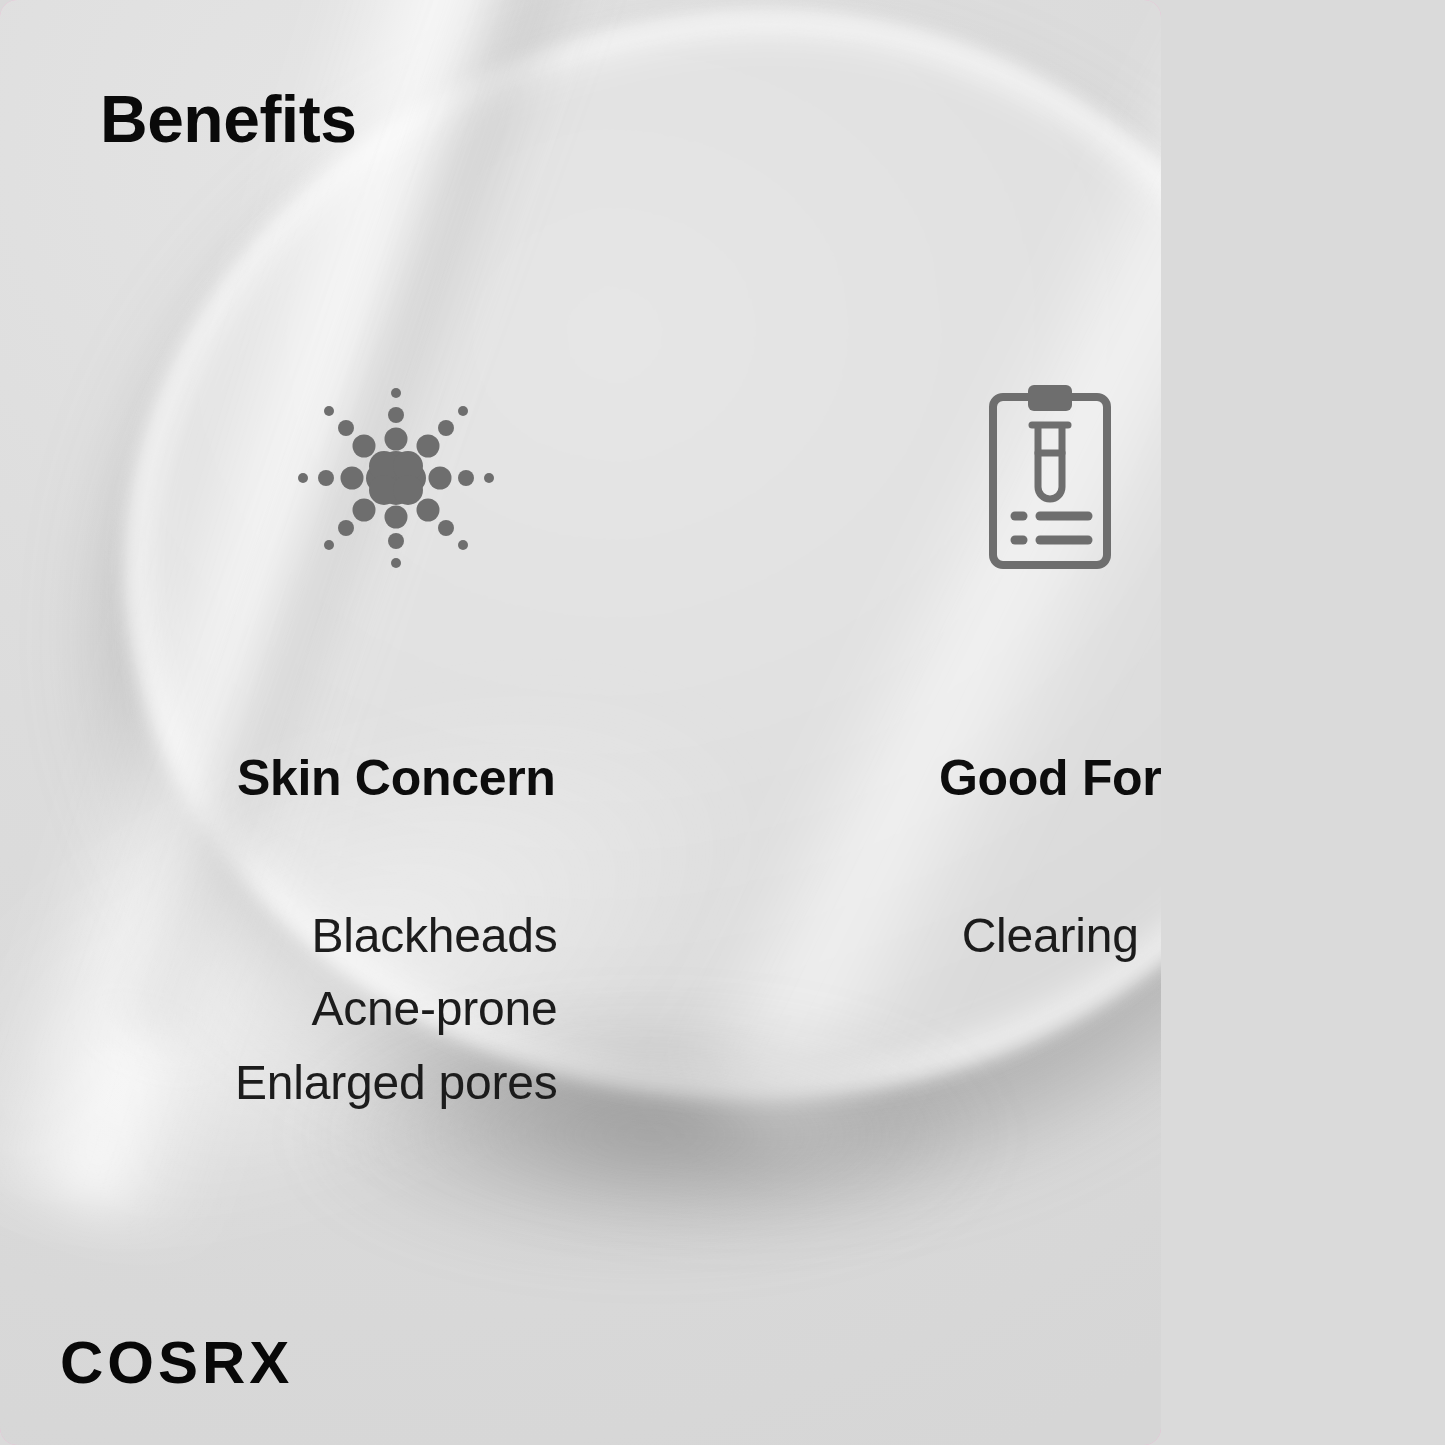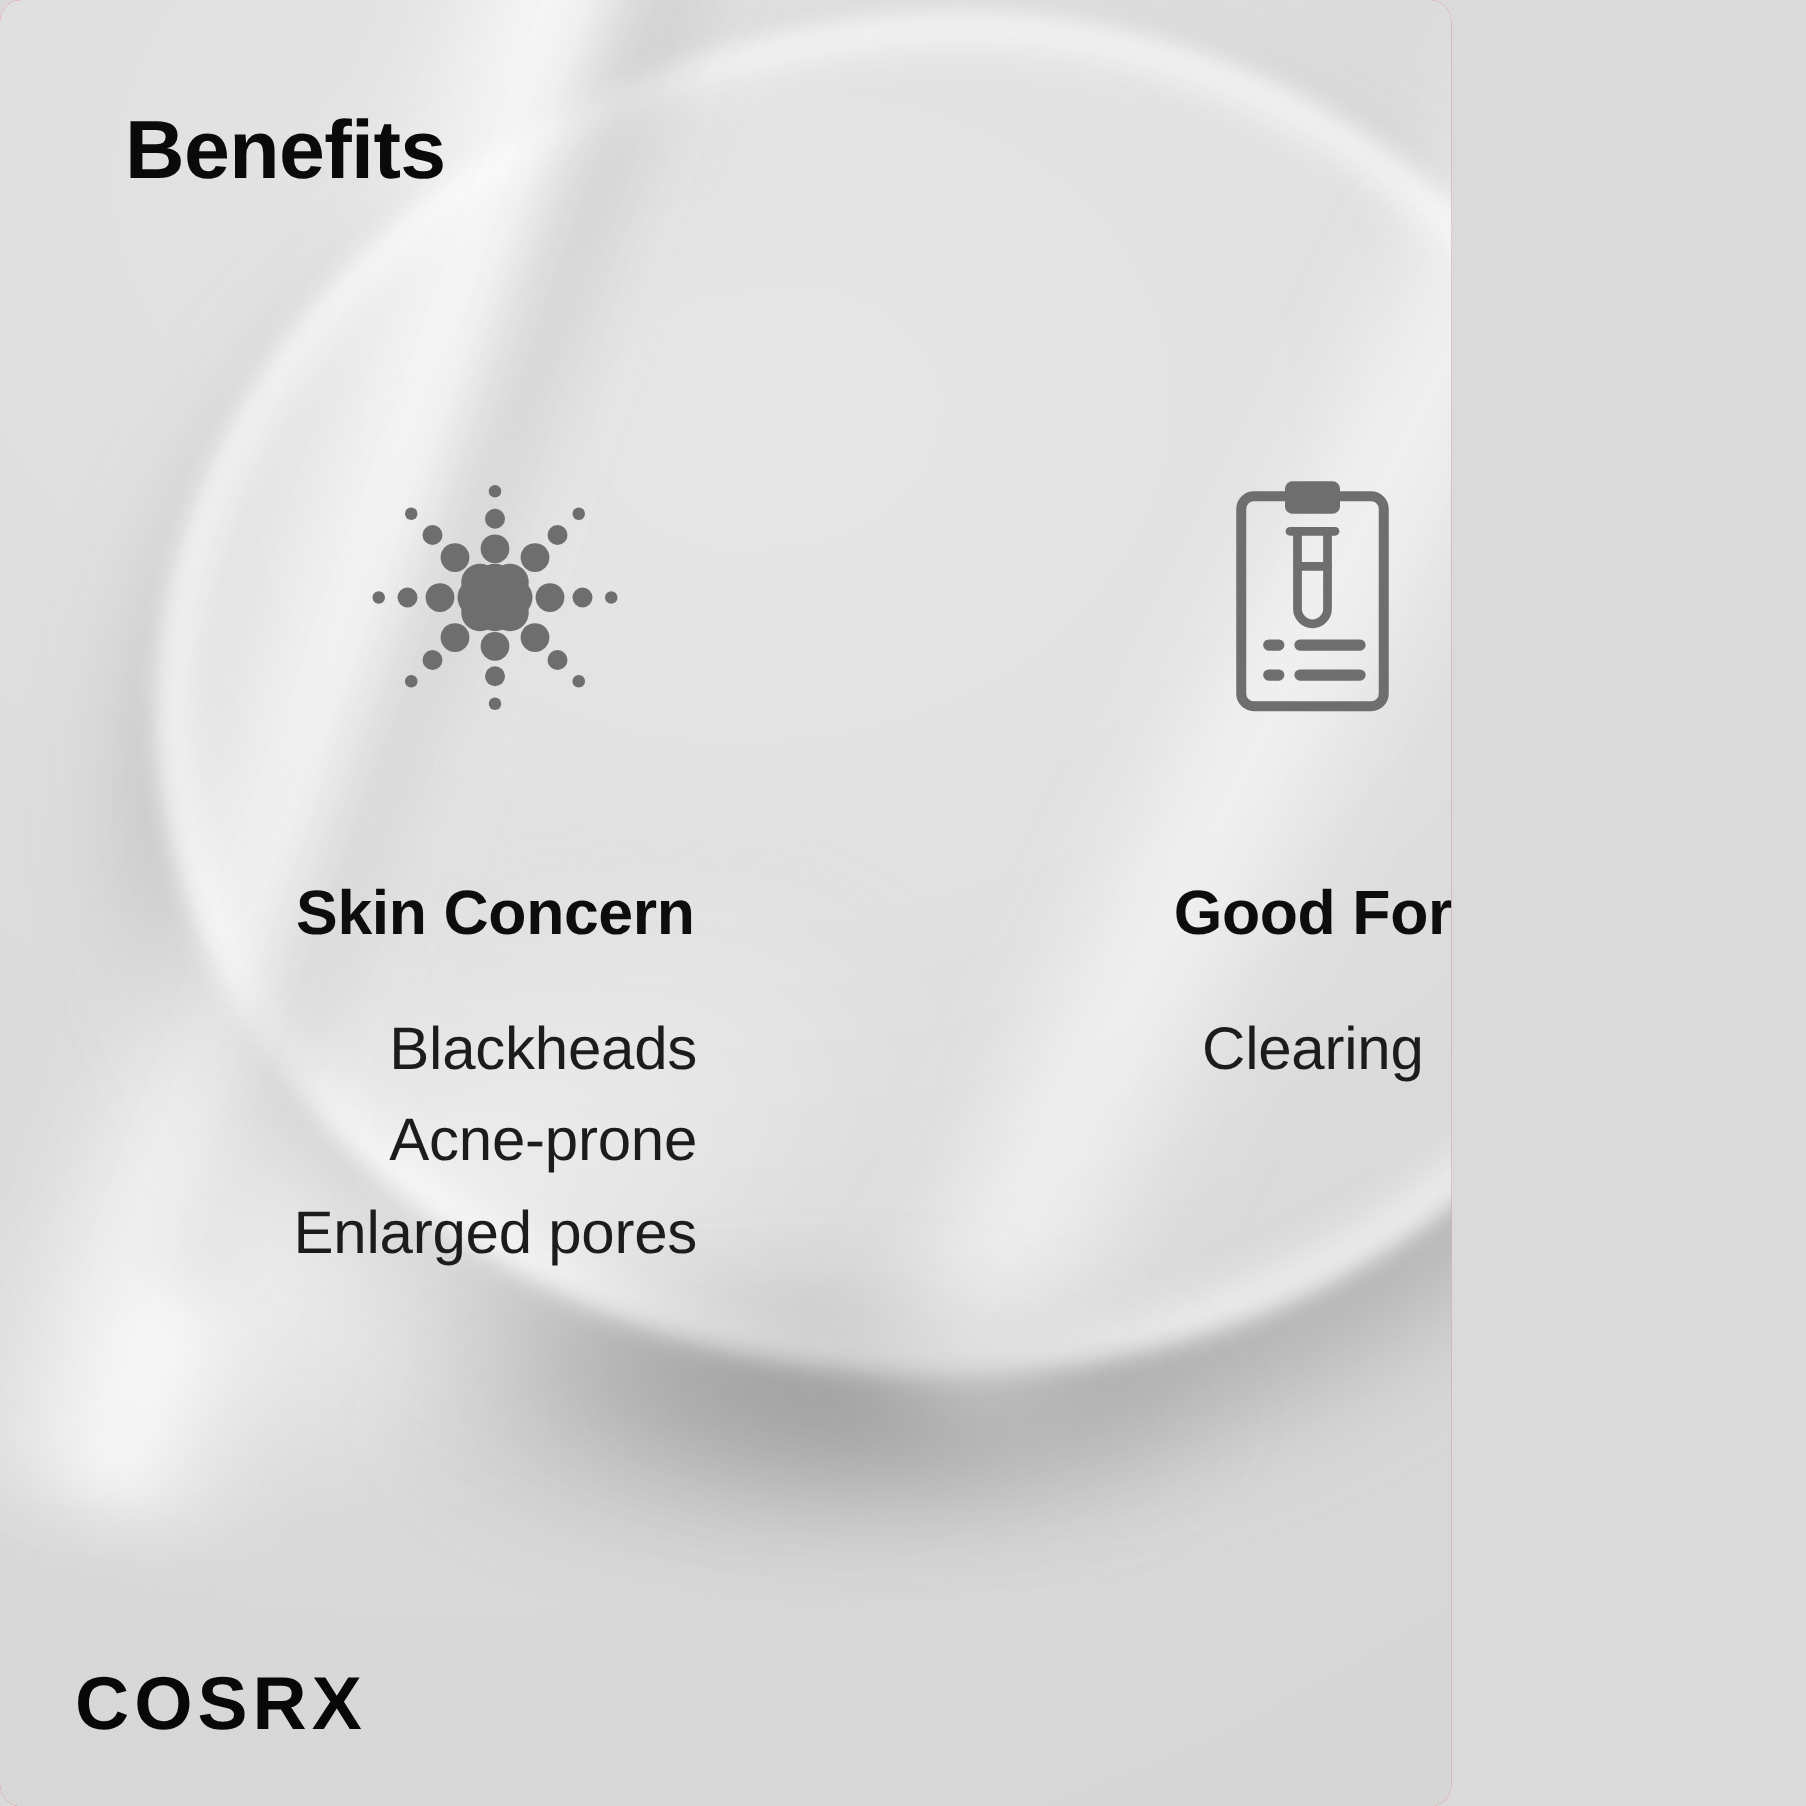--- a/index.html
+++ b/index.html
@@ -11,21 +11,21 @@
     height: 1445px;
     overflow: hidden;
     font-family: "Liberation Sans", sans-serif;
     background: #dadada;
   }
 
   #stage {
     position: relative;
     width: 1161px;
     height: 1445px;
-    background: #ef4444;
+    background: #f9a8d4;
     overflow: hidden;
     border-radius: 17px;
   }
 
   
   .bg-layer {
     position: absolute;
     inset: 0;
     pointer-events: none;
   }
@@ -180,20 +180,21 @@
     left: 0;
     top: 370px;
     width: 1445px;
     display: flex;
   }
   .col {
     flex: 0 0 50%;
     display: flex;
     flex-direction: column;
     align-items: center;
+    gap: 48px;
   }
   .col-left  { padding-left: 70px; box-sizing: border-box; }
   .col-right { padding-right: 67px; box-sizing: border-box; }
 
   .icon-wrap {
     height: 215px;
     display: flex;
     align-items: center;
     justify-content: center;
   }

